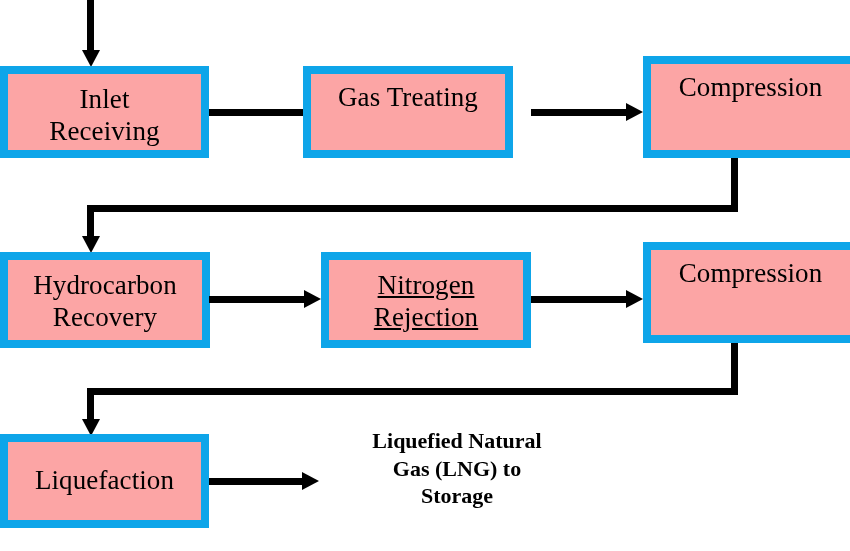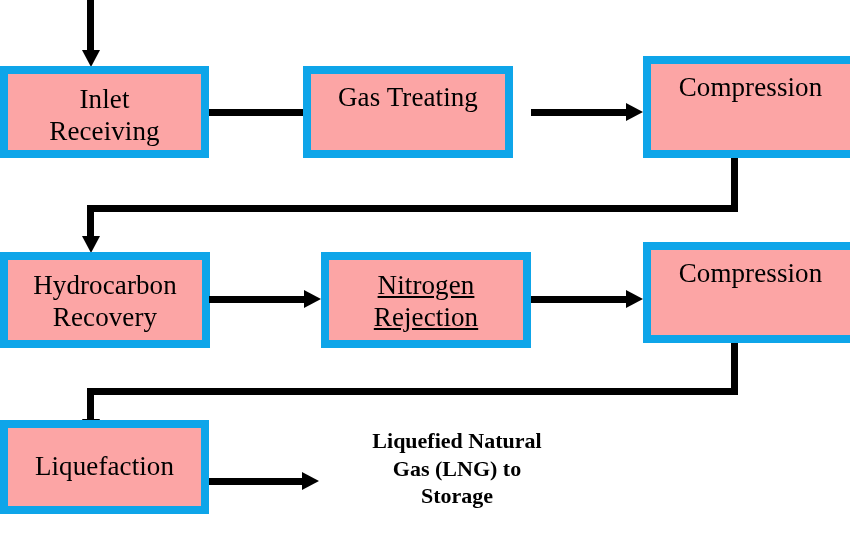--- a/index.html
+++ b/index.html
@@ -117,21 +117,21 @@
 
   <div class="node" style="left:643px; top:242px; width:215px; height:101px;">
     <span class="node-label">Compression</span>
   </div>
 
   <div class="vline" style="left:731px; top:343px; width:7px; height:52px;"></div>
   <div class="hline" style="left:87px; top:388px; width:651px; height:7px;"></div>
   <div class="vline" style="left:87px; top:388px; width:7px; height:33px;"></div>
   <div class="arrow-down" style="left:82px; top:419px;"></div>
 
-  <div class="node" style="left:0px; top:420px; width:209px; height:94px; align-items:center; padding-top:0;">
+  <div class="node" style="left:0px; top:434px; width:209px; height:94px; align-items:center; padding-top:0;">
     <span class="node-label">Liquefaction</span>
   </div>
 
   <div class="hline" style="left:209px; top:478px; width:95px; height:7px;"></div>
   <div class="arrow-right" style="left:302px; top:472px;"></div>
 
   <div class="output-text" style="left:332px; top:427px; width:250px;">Liquefied Natural
 Gas (LNG) to
 Storage</div>
 

